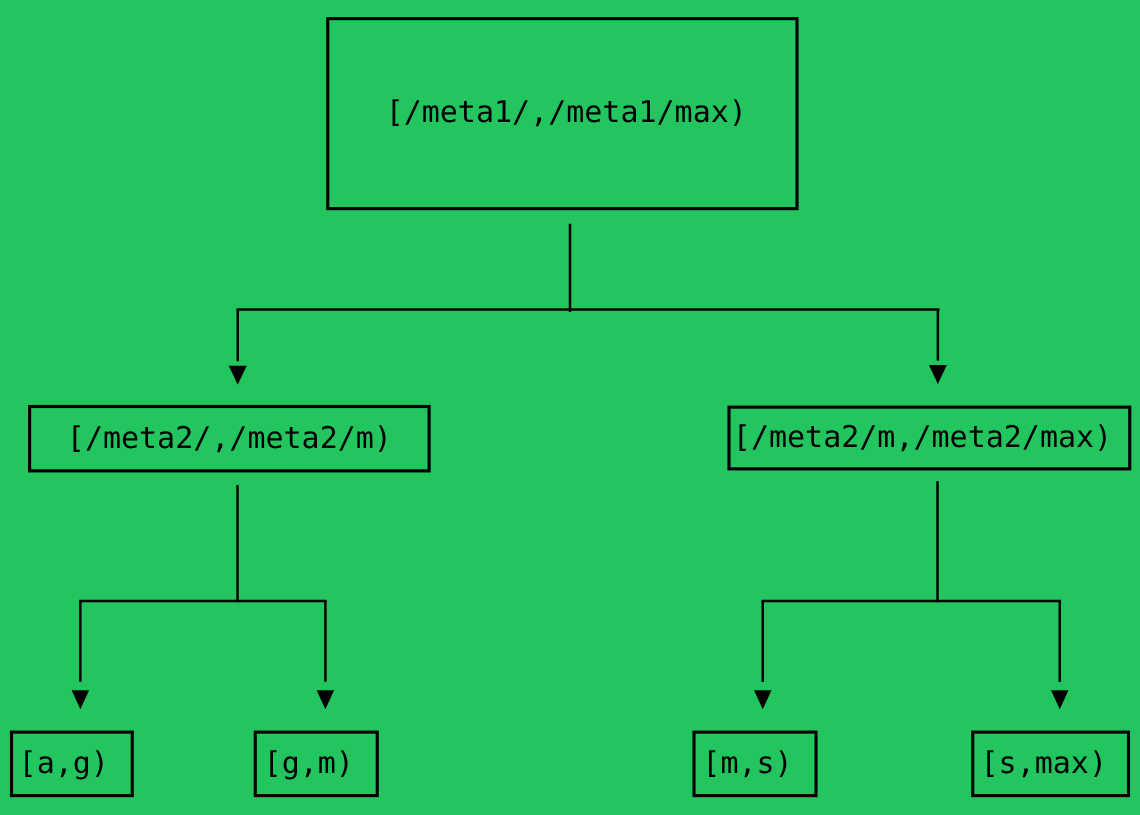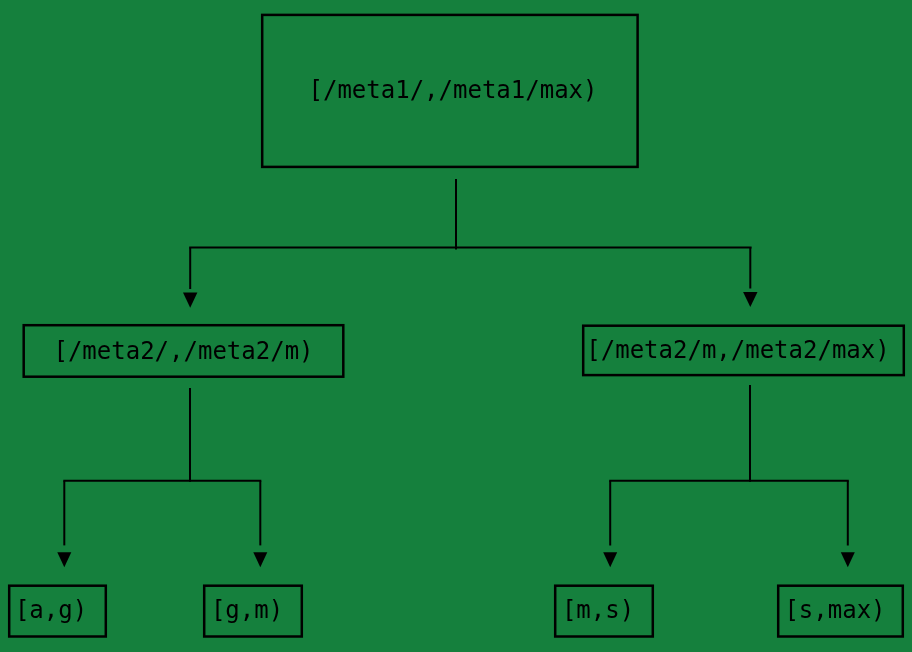--- a/index.html
+++ b/index.html
@@ -1,16 +1,16 @@
 <!DOCTYPE html>
 <html><head>
 <meta charset="utf-8">
 <style>
   html,body{margin:0;padding:0;background:#ffffff;}
-  #stage{position:relative;width:912px;height:652px;background:#15803d;overflow:hidden;}
+  #stage{position:relative;width:912px;height:652px;background:#22c55e;overflow:hidden;}
   svg{position:absolute;left:0;top:0;}
   text{font-family:"DejaVu Sans Mono","Liberation Mono",monospace;font-size:24px;fill:#000000;}
 </style>
 </head>
 <body>
 <div id="stage">
 <svg width="912" height="652" viewBox="0 0 912 652">
 
   <g fill="none" stroke="#000000" stroke-width="2.5">
     <rect x="262.2" y="14.9" width="375.4" height="152.0"></rect>

